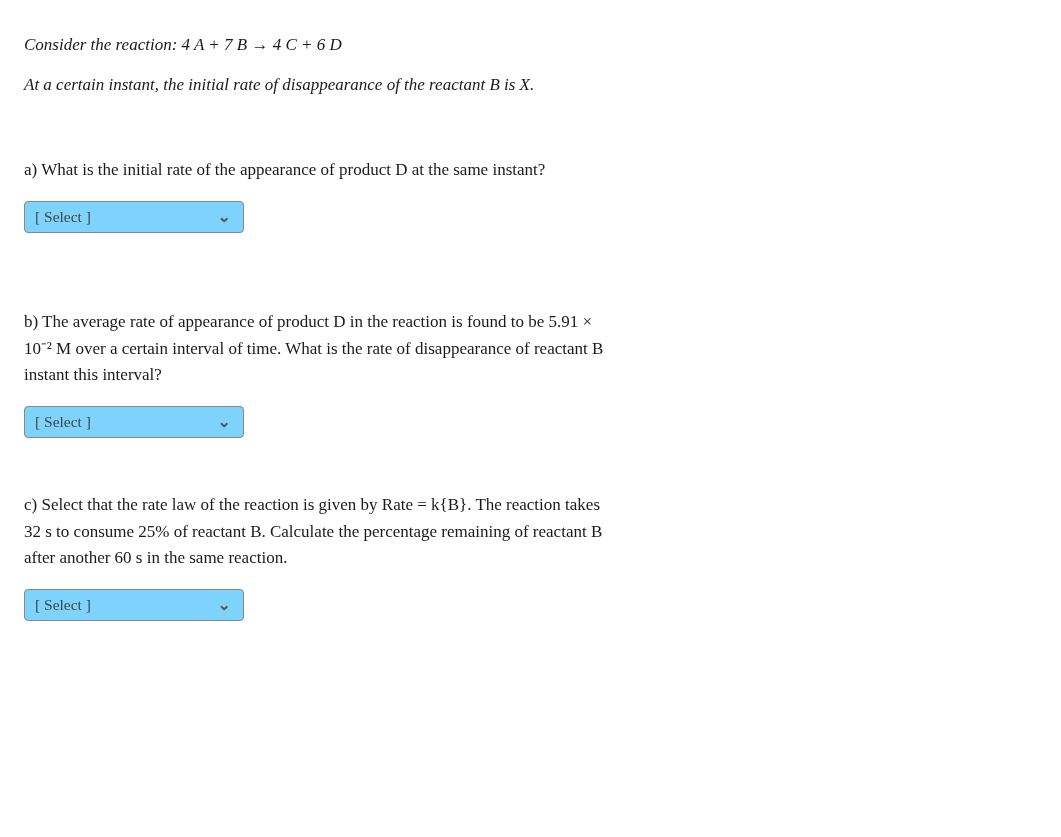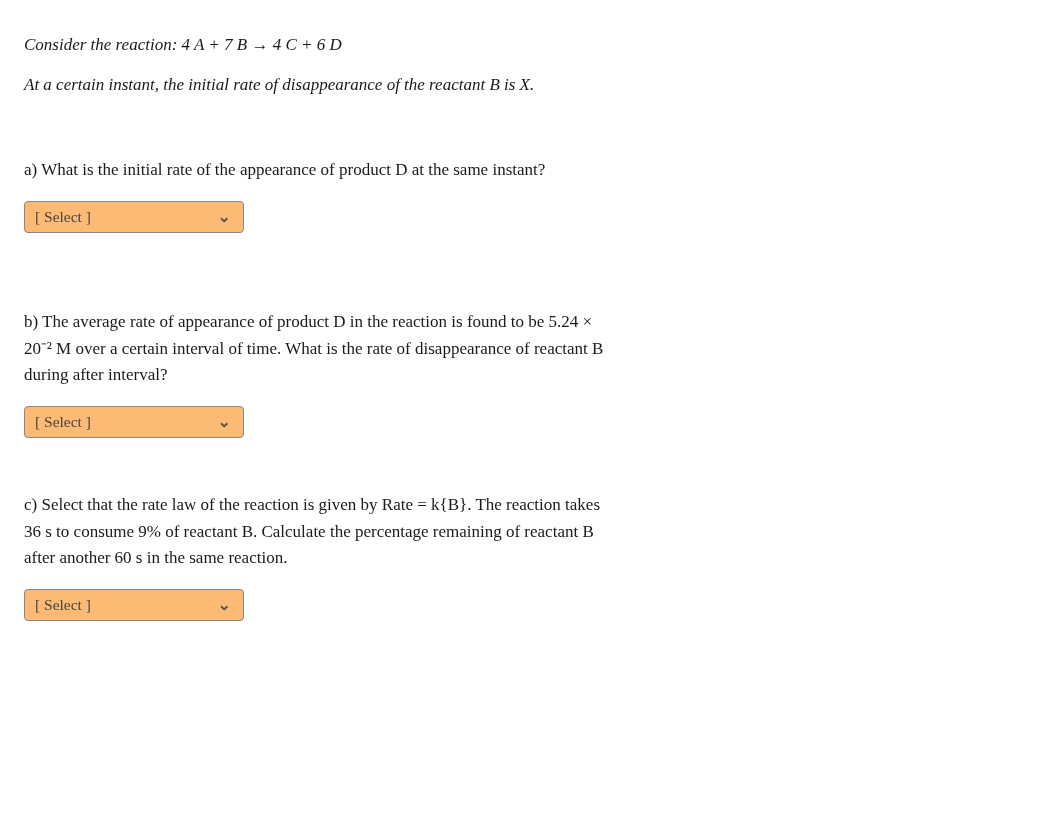--- a/index.html
+++ b/index.html
@@ -39,21 +39,21 @@
     }
 
     .select-wrapper {
       display: inline-flex;
       align-items: center;
       border: 1.5px solid #888;
       border-radius: 4px;
       padding: 6px 12px 6px 10px;
       min-width: 220px;
       cursor: pointer;
-      background: #fdba74;
+      background: #7dd3fc;
       gap: 60px;
     }
 
     .select-label {
       color: #444;
       font-size: 15.5px;
       font-family: Georgia, serif;
     }
 
     .chevron {
@@ -84,36 +84,36 @@
       <span class="select-label">[ Select ]</span>
       <span class="chevron" style="font-size: 16px; font-weight: bold; color: rgb(85, 85, 85);">⌄</span>
     </div>
   </div>
 
   <div class="spacer"></div>
   <div class="spacer"></div>
 
   <div class="question-block">
     <p class="question-text">
-      <span>b) The average rate of appearance of product D in the reaction is found to be 5.24 ×</span><br>
-      <span>20⁻² M over a certain interval of time. What is the rate of disappearance of reactant B</span><br>
-      <span>during after interval?</span>
+      <span>b) The average rate of appearance of product D in the reaction is found to be 5.91 ×</span><br>
+      <span>10⁻² M over a certain interval of time. What is the rate of disappearance of reactant B</span><br>
+      <span>instant this interval?</span>
     </p>
     <div class="select-wrapper">
       <span class="select-label">[ Select ]</span>
       <span class="chevron" style="font-size: 16px; font-weight: bold; color: rgb(85, 85, 85);">⌄</span>
     </div>
   </div>
 
   <div class="spacer"></div>
 
   <div class="question-block">
     <p class="question-text">
       <span>c) Select that the rate law of the reaction is given by Rate = k{B}. The reaction takes</span><br>
-      <span>36 s to consume 9% of reactant B. Calculate the percentage remaining of reactant B</span><br>
+      <span>32 s to consume 25% of reactant B. Calculate the percentage remaining of reactant B</span><br>
       <span>after another 60 s in the same reaction.</span>
     </p>
     <div class="select-wrapper">
       <span class="select-label">[ Select ]</span>
       <span class="chevron" style="font-size: 16px; font-weight: bold; color: rgb(85, 85, 85);">⌄</span>
     </div>
   </div>
 
 </div>
 

